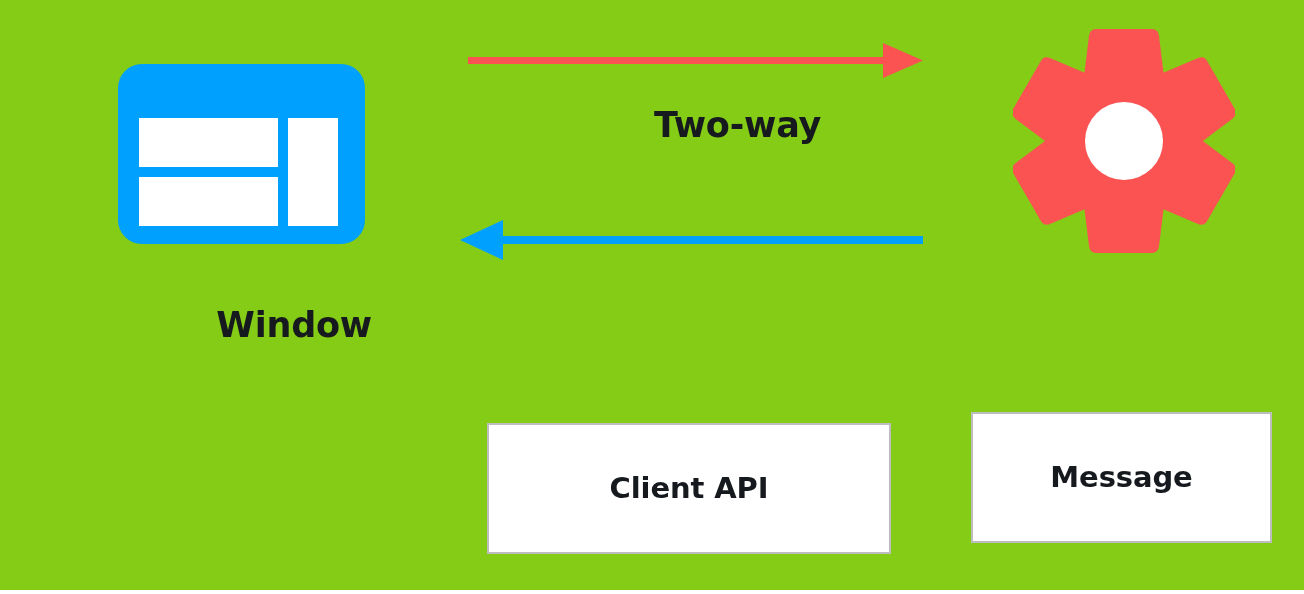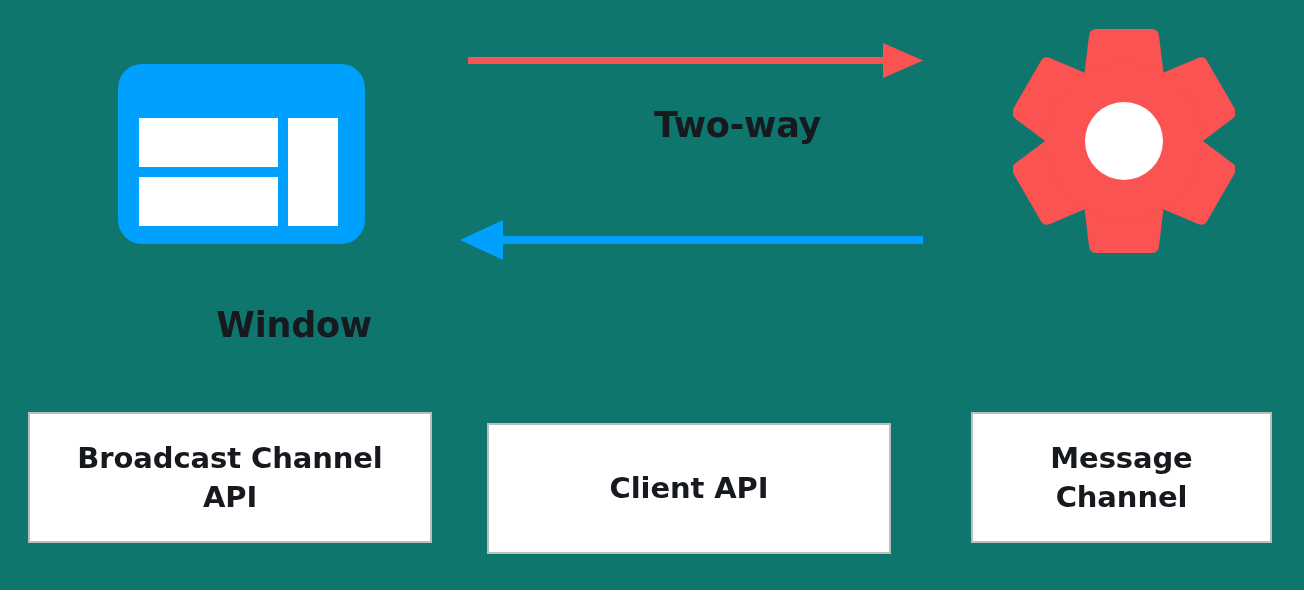--- a/index.html
+++ b/index.html
@@ -11,21 +11,21 @@
     width: 1304px;
     height: 594px;
     overflow: hidden;
     font-family: "DejaVu Sans", "Liberation Sans", sans-serif;
     color: #16191d;
   }
   #canvas {
     position: relative;
     width: 1304px;
     height: 590px;
-    background: #0f766e;
+    background: #84cc16;
   }
 
   
   .window-icon {
     position: absolute;
     left: 118px;
     top: 64px;
     width: 247px;
     height: 180px;
   }
@@ -147,35 +147,27 @@
       </g>
     </svg>
   </div>
 
   <div class="center-caption">
     <span class="line">Two-way</span>
   </div>
 
   <div class="node-label label-window">Window</div>
 
-  <div class="api-box api-box-1">
-    <div class="api-text">
-      <span>Broadcast Channel</span>
-      <br>
-      <span>API</span>
-    </div>
-  </div>
 
   <div class="api-box api-box-2">
     <div class="api-text">
       <span>Client API</span>
     </div>
   </div>
 
   <div class="api-box api-box-3">
     <div class="api-text">
       <span>Message</span>
       <br>
-      <span>Channel</span>
     </div>
   </div>
 
 </div>
 
 </body></html>

